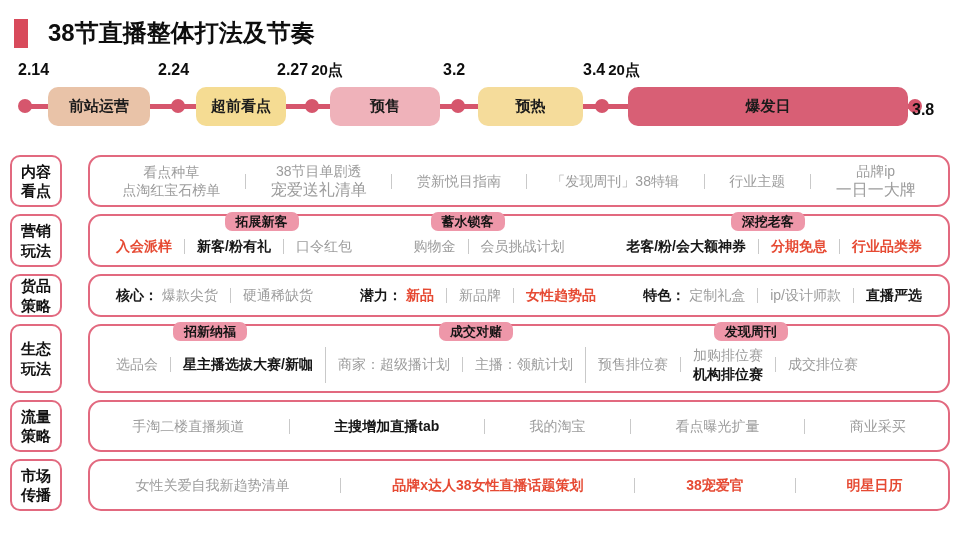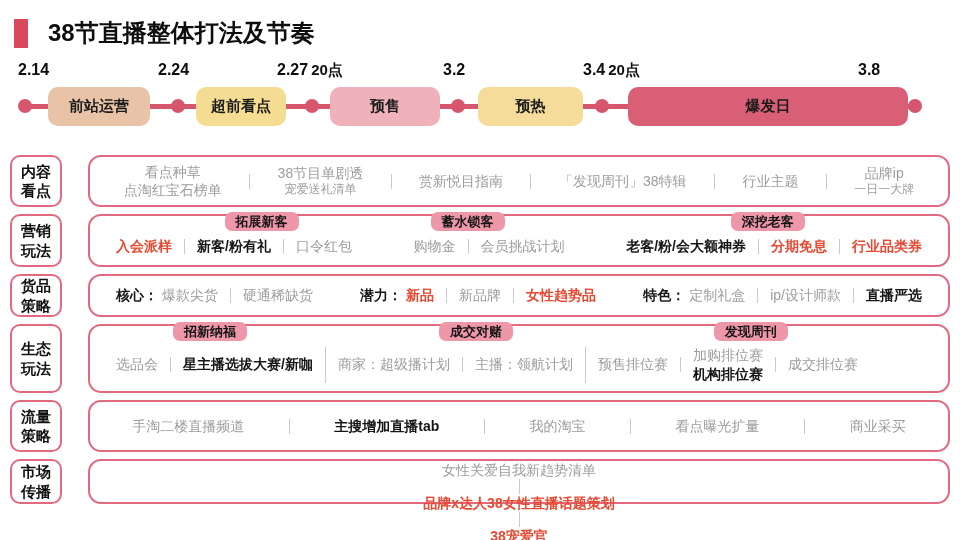--- a/index.html
+++ b/index.html
@@ -33,21 +33,21 @@
     font-size:15px;font-weight:bold;color:#111;line-height:1.3;}
   .row-box{flex:1;position:relative;border:2px solid var(--border);border-radius:13px;
     display:flex;align-items:center;padding:0 24px;margin-left:16px;}
   .row-box.around{justify-content:space-around;}
   .row-box.has-badges{padding-top:12px;}
   .badge{position:absolute;top:-4px;transform:translateX(-50%);background:var(--badge);
     color:#141414;font-weight:bold;font-size:13px;line-height:19px;padding:0 11px;white-space:nowrap;border-radius:7px;}
   .item{display:flex;flex-direction:column;align-items:center;justify-content:center;
     text-align:center;line-height:1.3;font-size:14px;white-space:nowrap;margin:0 2px;}
   .ln.gray{color:var(--gray);}
-  .ln.gray-sm{color:var(--gray);font-size:12px;}
+  .ln.gray-sm{color:var(--gray);font-size:16px;}
   .ln.bold{color:var(--dark);font-weight:bold;}
   .ln.red{color:var(--red);font-weight:bold;}
   .sep{width:1px;height:15px;background:var(--sep);margin:0 10px;flex:none;align-self:center;}
   .sep.tall{height:36px;}
   .spacer{flex:1;}
 </style>
 </head>
 <body>
 
 <div class="page">
@@ -61,21 +61,21 @@
       <div class="tl-dot" style="left: 171px;"></div>
       <div class="tl-dot" style="left: 305px;"></div>
       <div class="tl-dot" style="left: 451px;"></div>
       <div class="tl-dot" style="left: 595px;"></div>
       <div class="tl-dot" style="left: 908px;"></div>
       <div class="tl-date" style="left: 18px;"><span>2.14</span></div>
       <div class="tl-date" style="left: 158px;"><span>2.24</span></div>
       <div class="tl-date" style="left: 277px;"><span>2.27</span><span class="sfx">20点</span></div>
       <div class="tl-date" style="left: 443px;"><span>3.2</span></div>
       <div class="tl-date" style="left: 583px;"><span>3.4</span><span class="sfx">20点</span></div>
-      <div class="tl-date" style="left: 858px;"><span>3.8</span></div>
+      <div class="tl-date" style="left: 912px; margin-top: 40px;"><span>3.8</span></div>
       <div class="tl-stage" style="left: 48px; width: 102px; background: rgb(233, 195, 168);">前站运营</div>
       <div class="tl-stage" style="left: 196px; width: 90px; background: rgb(245, 220, 147);">超前看点</div>
       <div class="tl-stage" style="left: 330px; width: 110px; background: rgb(239, 178, 186);">预售</div>
       <div class="tl-stage" style="left: 478px; width: 105px; background: rgb(245, 220, 155);">预热</div>
       <div class="tl-stage" style="left: 628px; width: 280px; background: rgb(216, 95, 117);">爆发日</div>
     </div>
   <div class="rows">
       <div class="row">
         <div class="row-label">
           <div>内容</div>
@@ -264,21 +264,21 @@
           <div class="item">
             <div class="ln gray">商业采买</div>
           </div>
         </div>
       </div>
       <div class="row">
         <div class="row-label">
           <div>市场</div>
           <div>传播</div>
         </div>
-        <div class="row-box around" style="height: 45px; flex-direction: column;">
+        <div class="row-box around" style="height: 52px;">
           <div class="item">
             <div class="ln gray">女性关爱自我新趋势清单</div>
           </div>
           <div class="sep"></div>
           <div class="item">
             <div class="ln red">品牌x达人38女性直播话题策划</div>
           </div>
           <div class="sep"></div>
           <div class="item">
             <div class="ln red">38宠爱官</div>

